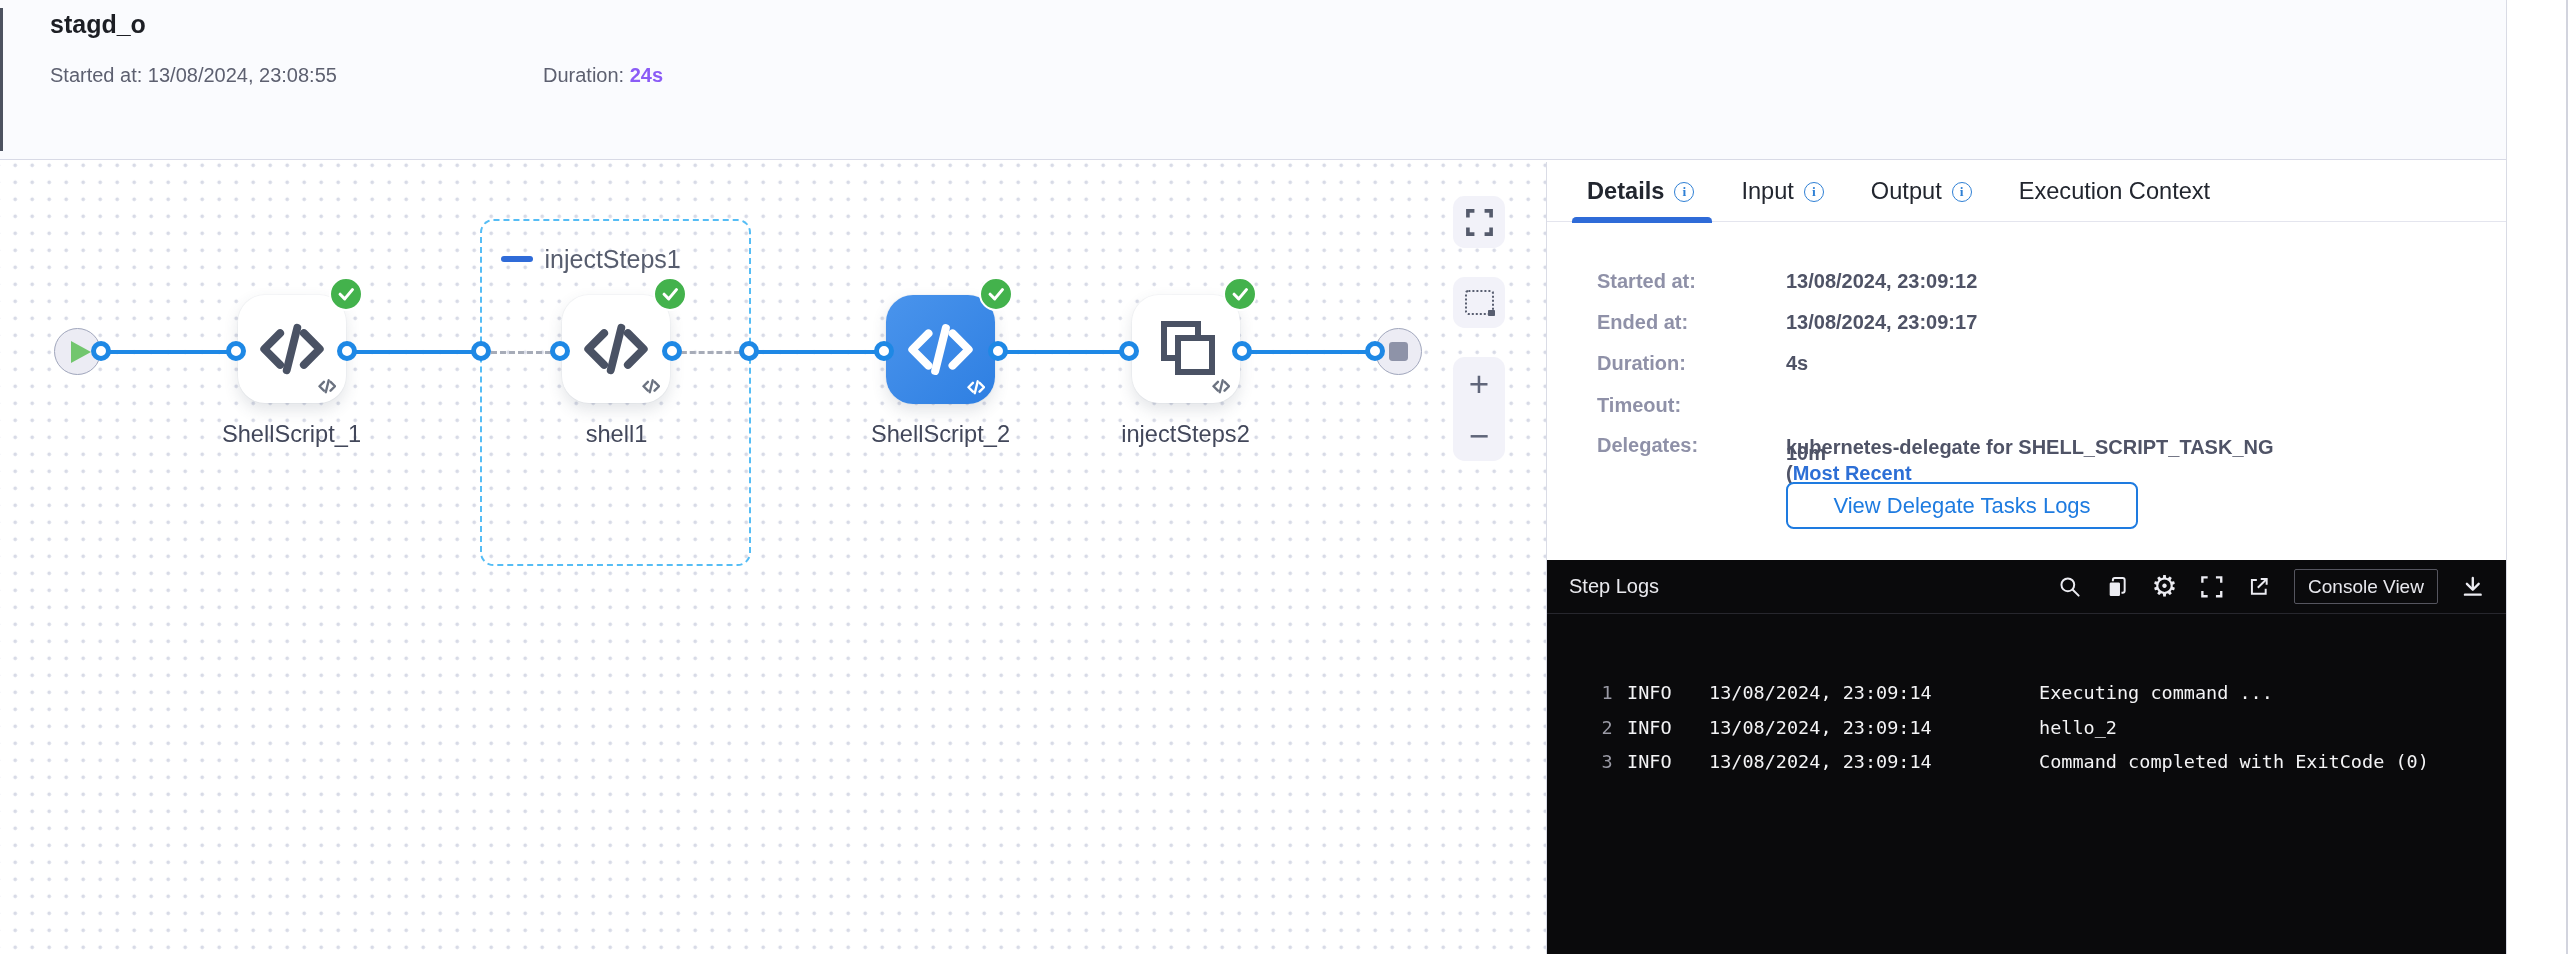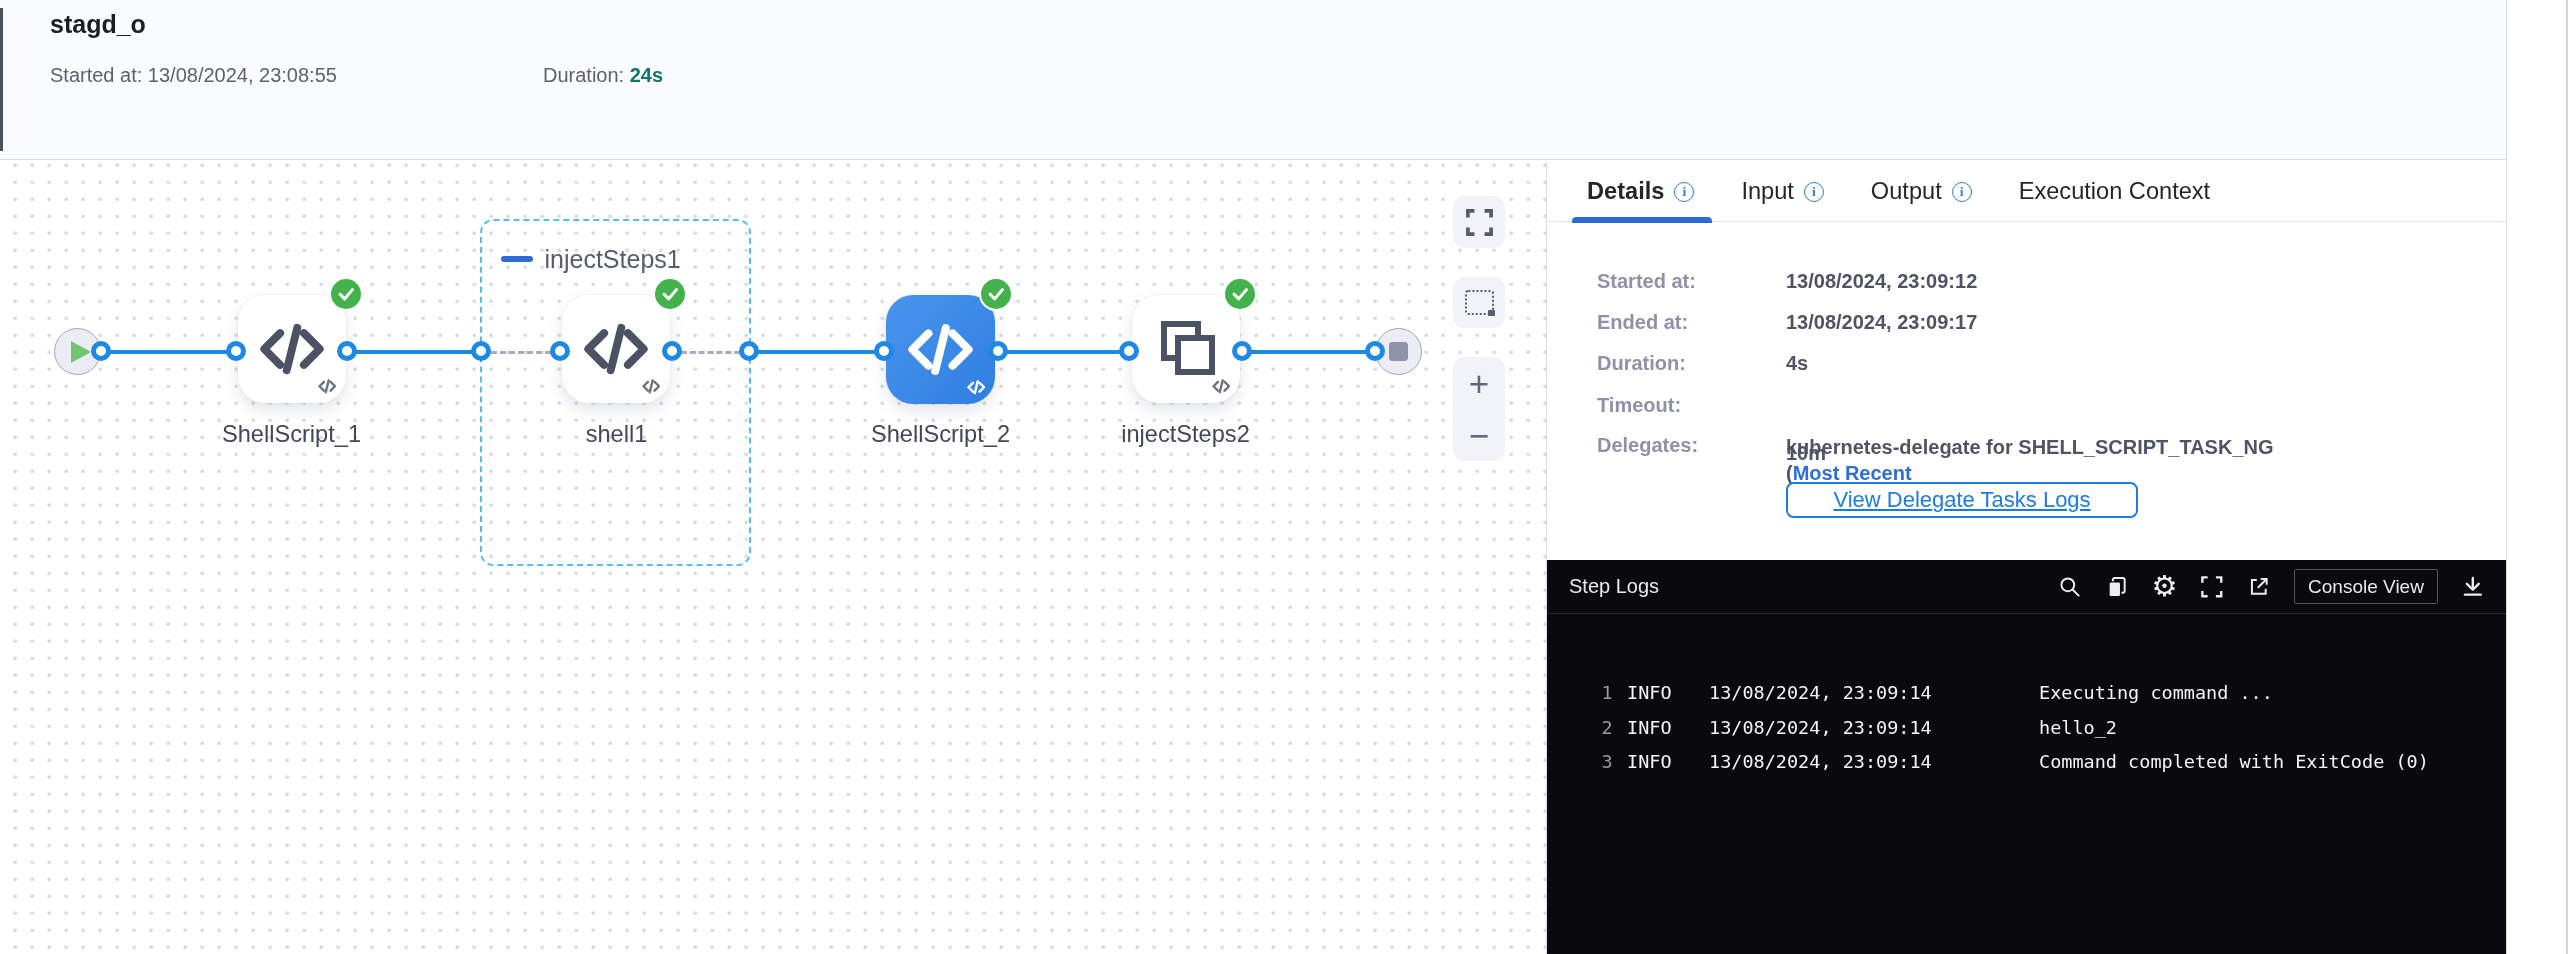--- a/index.html
+++ b/index.html
@@ -8,21 +8,21 @@
   .abs { position: absolute; }
 
   
   #top-header { left:0; top:0; width:2506px; height:160px; background:#fafbfe;
     border-bottom:1.7px solid #d8dae6; }
   #left-edge-tick { left:0; top:8.4px; width:2.5px; height:143px; background:#4d5260; }
   #stage-title { left:50px; top:10px; font-size:25px; font-weight:700; color:#1c1e24; }
   .hdr-sub { top:64px; font-size:20px; color:#5d6070; }
   #hdr-started { left:50px; }
   #hdr-duration { left:543px; }
-  .hdr-strong { color:#0f766e; font-weight:700; }
+  .hdr-strong { color:#8b5cf6; font-weight:700; }
 
   
   #canvas { left:0; top:162px; width:1546px; height:793px; background:#fff;
     background-image: radial-gradient(circle, #d7dae6 1.7px, transparent 2.2px);
     background-size: 17px 17px; background-position: 6.7px 11.8px; overflow:hidden; }
 
   .edge-solid { height:4.2px; background:#1e88e5; top:188px; border-radius:2.5px; }
   .edge-dashed { height:0; border-top:3.4px dashed #a7acb8; top:189px; }
   .port { width:20px; height:20px; border-radius:50%; background:#fff;
     border:5px solid #1e88e5; top:179px; }
@@ -71,24 +71,24 @@
   .tab-underline { position:absolute; left:-15px; bottom:-1.7px; height:5.9px; width:140px;
     background:#2f6bd8; border-radius:4.2px 4.2px 0 0; }
   .info-badge { width:20px; height:20px; border-radius:50%; border:1.7px solid #2f80d5;
     color:#2f80d5; font-size:13.5px; font-weight:700; display:flex; align-items:center;
     justify-content:center; font-family:"Liberation Serif", serif; }
 
   .field-label { left:50px; font-size:20px; font-weight:600; color:#8f91a8; }
   .field-value { left:239px; font-size:20px; font-weight:700; color:#4f5366; }
   .dlg-link { color:#2d6fd6; }
   #delegate-value { line-height:26px; width:505px; }
-  #view-logs-btn { left:239px; top:320px; width:352px; height:36px; background:#fff;
+  #view-logs-btn { left:239px; top:320px; width:352px; height:47px; background:#fff;
     border:2.1px solid #1e7be0; border-radius:7.6px; color:#1e7be0; font-size:22px;
     font-weight:500; display:flex; align-items:center; justify-content:center; cursor:pointer;
-    font-family:"Liberation Sans", sans-serif;text-decoration:underline; }
+    font-family:"Liberation Sans", sans-serif; }
 
   
   #console { position:absolute; left:0; top:398px; width:100%; height:395px; background:#0a0a0c; }
   #console-header { position:absolute; left:0; top:0; width:100%; height:54px;
     border-bottom:1.7px solid #27272e; display:flex; align-items:center; padding:0 22px; }
   #console-title { font-size:20px; color:#e9e9ee; }
   #console-tools { margin-left:auto; display:flex; align-items:center; gap:23px; }
   .ctool { color:#ececf2; display:flex; align-items:center; justify-content:center; cursor:pointer; }
   #gear-icon { font-family:"DejaVu Sans", sans-serif; font-size:29px; line-height:1; }
   #console-view-btn { border:1.7px solid #55555f; border-radius:2px; color:#e8e8ee;

